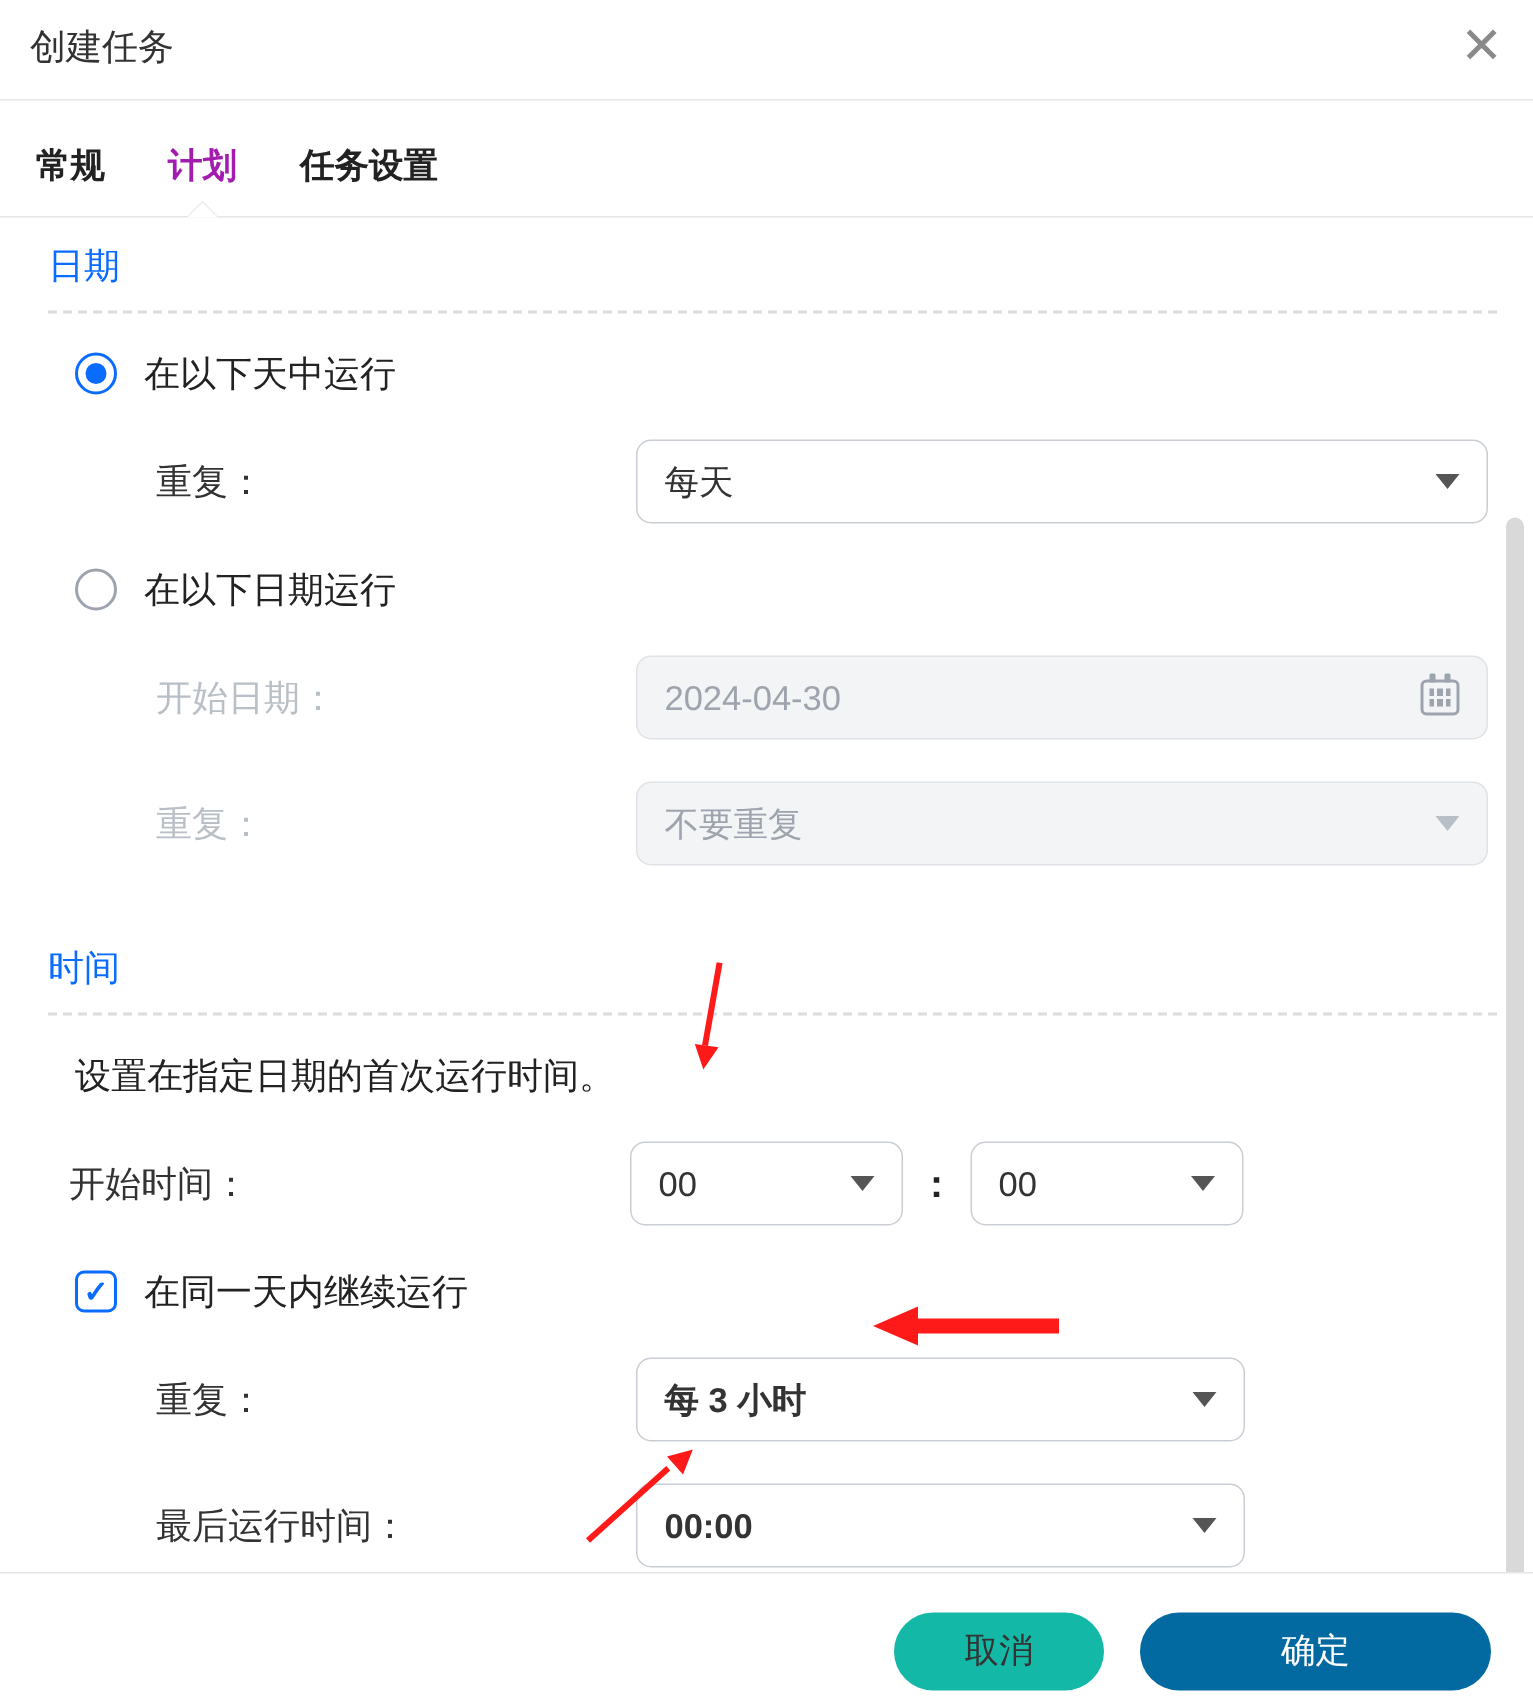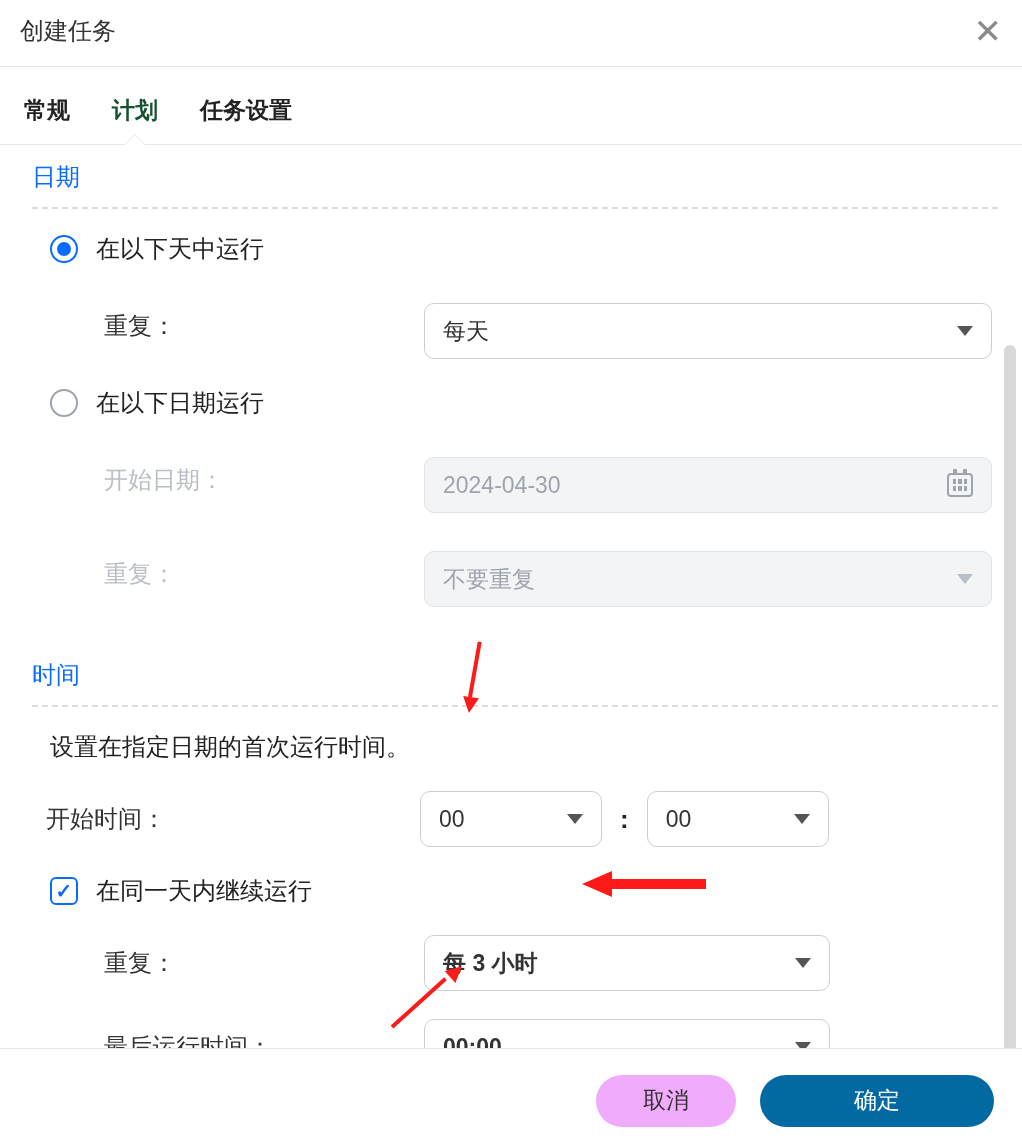--- a/index.html
+++ b/index.html
@@ -7,21 +7,21 @@
   .dialog { width: 1022px; height: 1138px; display: flex; flex-direction: column; position: relative; }
 
   
   .dlg-header { display: flex; align-items: center; justify-content: space-between; padding: 14px 20px 18px 20px; border-bottom: 1px solid #e6e6e6; }
   .dlg-title { font-size: 24px; font-weight: 500; color: #333; }
   .dlg-close { font-size: 34px; line-height: 1; color: #8a8a8a; cursor: pointer; }
 
   
   .tabs { display: flex; gap: 42px; padding: 28px 24px 0 24px; border-bottom: 1px solid #e6e6e6; position: relative; }
   .tab { font-size: 23px; font-weight: 600; color: #222; padding-bottom: 18px; cursor: pointer; position: relative; }
-  .tab.active { color: #14532d; text-align: center; }
+  .tab.active { color: #a21caf; text-align: center; }
   .tab.active::after {
     content: ""; position: absolute; left: 50%; bottom: -1px; transform: translateX(-50%);
     width: 0; height: 0; border-left: 10px solid transparent; border-right: 10px solid transparent; border-bottom: 10px solid #fff;
     filter: drop-shadow(0 -1px 0 #e6e6e6);
   }
 
   
   .body { flex: 1; overflow: hidden; position: relative; padding: 10px 24px 0 32px; }
   .scroll-track { position: absolute; right: 4px; top: 200px; width: 14px; height: 820px; background: transparent; }
   .scroll-thumb { width: 12px; height: 820px; background: #d9d9d9; border-radius: 6px; }
@@ -37,41 +37,41 @@
   .form-row { display: flex; align-items: center; margin: 0 0 28px 72px; }
   .form-label { width: 320px; font-size: 24px; color: #333; }
   .form-label.disabled { color: #b9bfc6; }
 
   .select, .text-input { height: 56px; border: 1px solid #c9ced4; border-radius: 10px; background: #fff; display: flex; align-items: center; padding: 0 18px; font-size: 23px; color: #333; position: relative; }
   .select.disabled, .text-input.disabled { background: #f3f4f6; color: #9ea4ad; border-color: #dfe2e6; gap: 40px; }
   .select .val { flex: 1; }
   .caret { width: 0; height: 0; border-left: 8px solid transparent; border-right: 8px solid transparent; border-top: 10px solid #555; }
   .select.disabled .caret { border-top-color: #b9bfc6; }
 
-  .select-wide { width: 568px; margin-top: 10px; }
+  .select-wide { width: 568px; }
   .select-mid  { width: 406px; font-weight: bold; }
   .select-sm   { width: 182px; }
 
   .time-colon { font-size: 26px; padding: 0 18px; font-weight: 600; }
 
   .checkbox { width: 28px; height: 28px; border: 2px solid #0a6cff; border-radius: 6px; display: inline-flex; align-items: center; justify-content: center; cursor: pointer; background: #fff; }
   .checkbox .tick { color: #0a6cff; font-size: 20px; font-weight: 900; }
 
   .cal-icon { width: 26px; height: 24px; border: 2px solid #9ea4ad; border-radius: 4px; position: relative; }
   .cal-icon::before { content: ""; position: absolute; top: -6px; left: 4px; width: 4px; height: 6px; background: #9ea4ad; border-radius: 1px; }
   .cal-icon::after  { content: ""; position: absolute; top: -6px; right: 4px; width: 4px; height: 6px; background: #9ea4ad; border-radius: 1px; }
   .cal-grid { position: absolute; inset: 4px; display: grid; grid-template-columns: repeat(3,1fr); grid-template-rows: repeat(2,1fr); gap: 2px; }
   .cal-grid span { background: #9ea4ad; }
 
   .desc { font-size: 24px; margin: 6px 0 28px 18px; }
 
   
   .footer { height: 90px; border-top: 1px solid #e6e6e6; display: flex; align-items: center; justify-content: flex-end; gap: 24px; padding: 14px 28px 0 28px; }
   .btn { min-width: 140px; height: 52px; border-radius: 26px; display: inline-flex; align-items: center; justify-content: center; font-size: 23px; cursor: pointer; border: none; }
-  .btn-cancel { background: #f0abfc; color: #333; padding: 0 34px; }
+  .btn-cancel { background: #14b8a6; color: #333; padding: 0 34px; }
   .btn-ok { background: #0369a1; color: #fff; width: 234px; }
 
   
   .annot { position: absolute; pointer-events: none; }
   .arrow-head-down {
     width: 0; height: 0; border-left: 8px solid transparent; border-right: 8px solid transparent; border-top: 16px solid #ff1a1a;
   }
   .arrow-stem-v { width: 4px; background: #ff1a1a; }
   .arrow-head-right-up {
     width: 0; height: 0; border-bottom: 8px solid transparent; border-top: 8px solid transparent; border-left: 16px solid #ff1a1a; transform: rotate(-42deg); transform-origin: left center;

